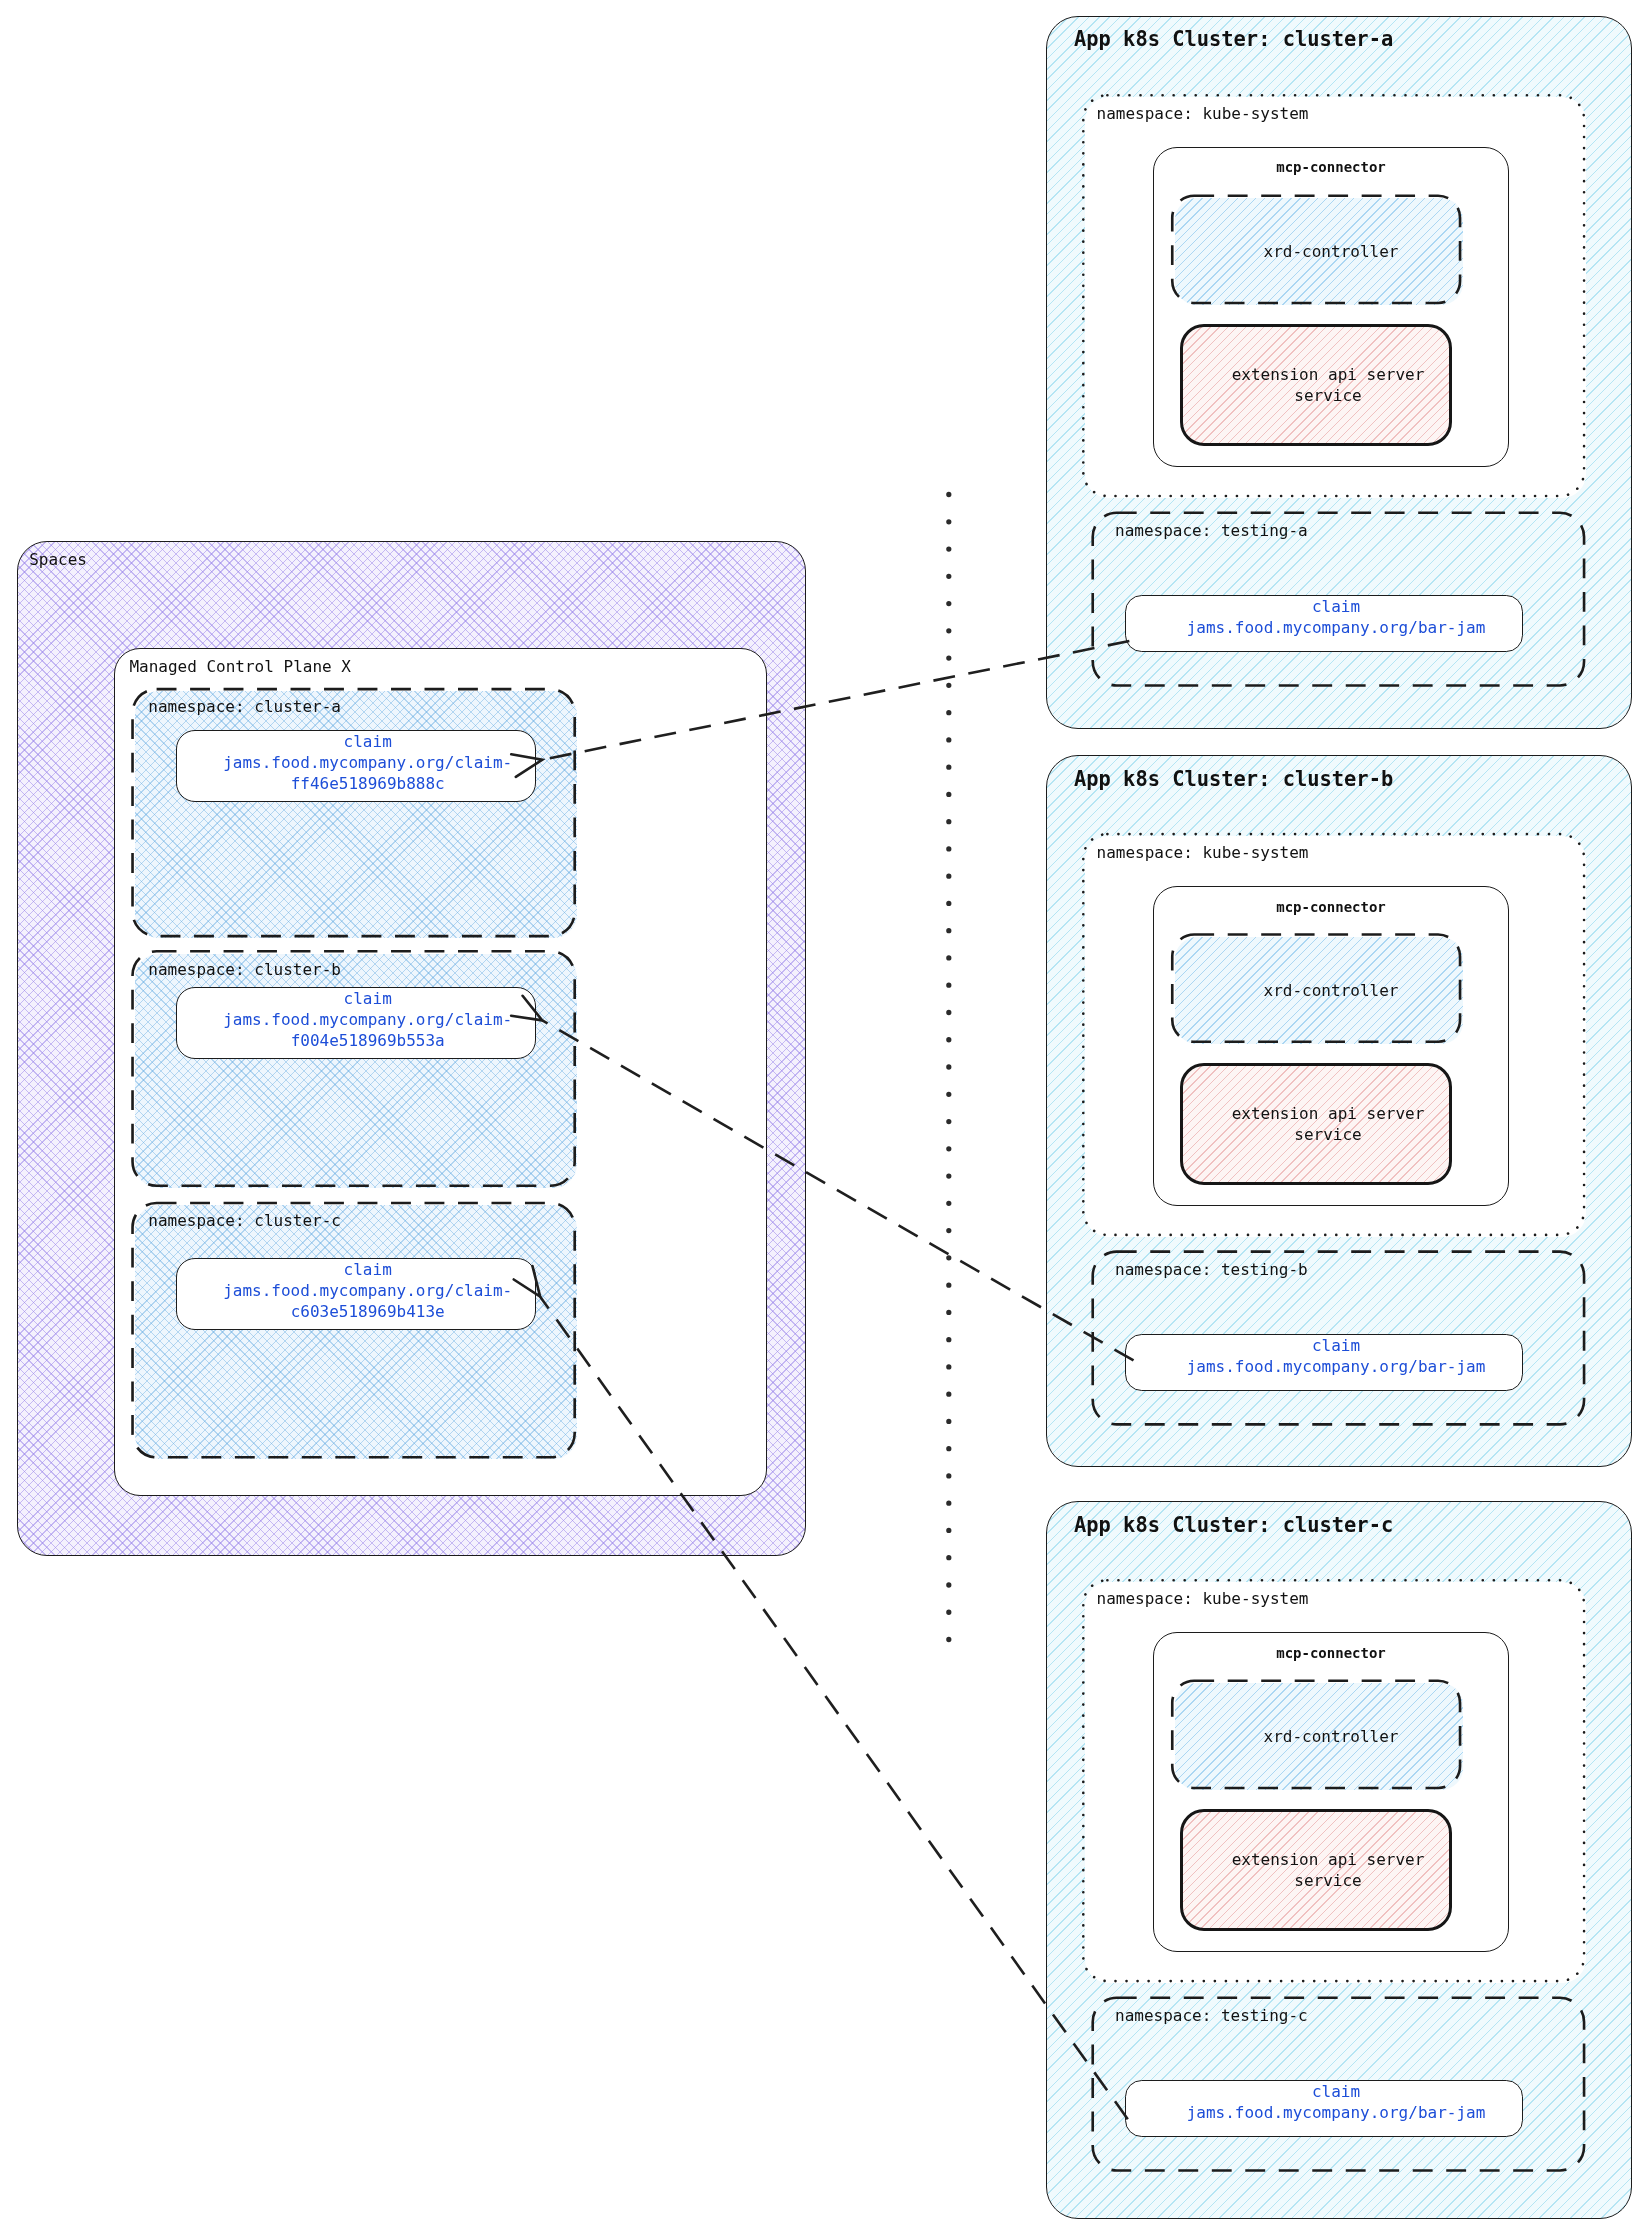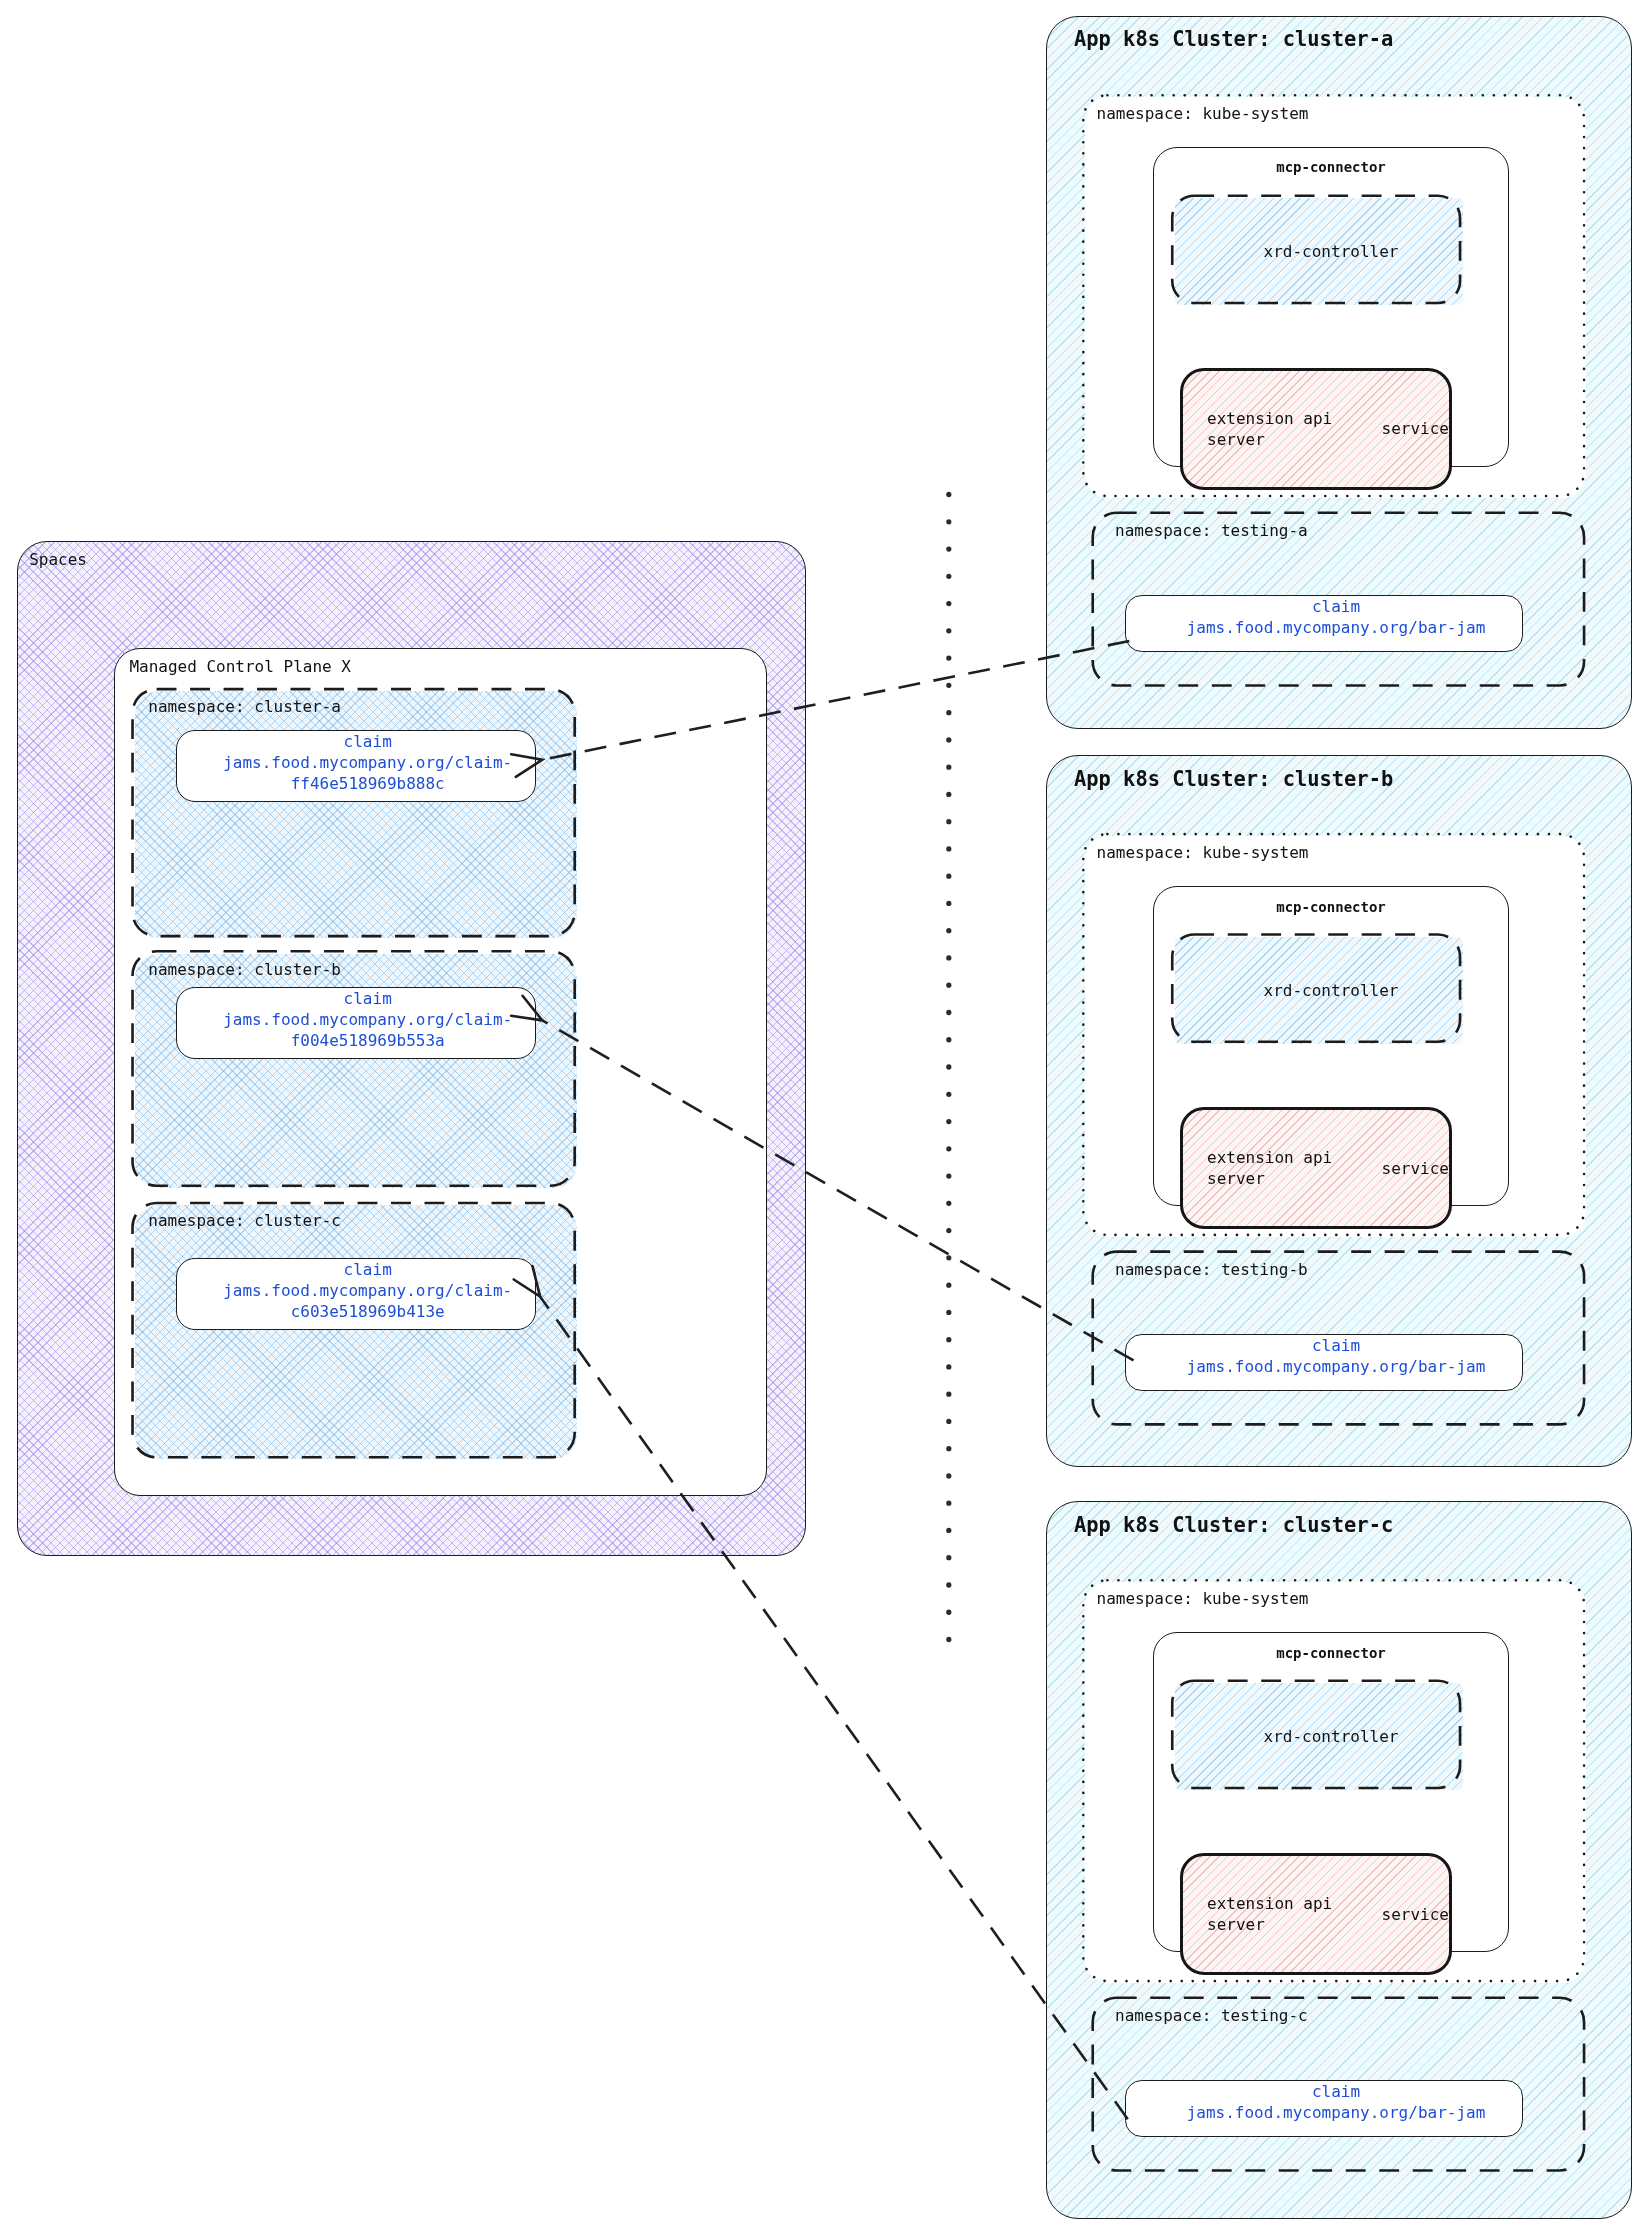--- a/index.html
+++ b/index.html
@@ -59,25 +59,25 @@
   .claim-l.b{top:33px;}
   .claim-l.c{top:53px;}
 
   
   .cluster{left:1046px;width:586px;border:1.6px solid #1c1c1c;border-radius:32px;}
   .c-title{left:27px;top:10.5px;}
   .kube{left:38px;top:80px;width:501px;height:401px;background:#fff;border-radius:24px;}
   .kube>.lbl{left:11.5px;top:7.3px;}
   .mcpc{left:68px;top:50px;width:356px;height:320px;background:#fff;border:1.6px solid #1c1c1c;border-radius:24px;}
   .mcpc-title{left:0;top:11.5px;width:100%;text-align:center;position:absolute;font-size:14px;font-weight:bold;color:#111;}
-  .xrd{left:21px;top:50px;width:288px;height:107px;border-radius:6px;
+  .xrd{left:21px;top:50px;width:288px;height:107px;border-radius:22px;
        display:flex;align-items:center;justify-content:center;font-size:16px;color:#111;}
   .ext{left:26px;top:176px;width:272px;height:122px;border:3.1px solid #161616;border-radius:24px;
-       display:flex;flex-direction:row;align-items:center;justify-content:center;
-       text-align:left;font-size:16px;line-height:21px;color:#111;margin-top:44px;}
+       display:flex;flex-direction:column;align-items:center;justify-content:center;
+       text-align:right;font-size:16px;line-height:21px;color:#111;}
   .testing{left:47px;top:497px;width:491px;height:173px;border-radius:24px;}
   .testing>.lbl{left:21px;top:7.3px;}
   .claim-r{left:31px;top:81px;width:398px;height:57px;border-radius:16.7px;}
 
   
   .overlay{position:absolute;left:0;top:0;width:1647px;height:2227px;pointer-events:none;}
   .dashrect{fill:none;stroke:#1c1c1c;stroke-width:5;stroke-dasharray:38 26;}
   .dotrect{fill:none;stroke:#1c1c1c;stroke-width:5;stroke-linecap:round;stroke-dasharray:0.1 21;}
   .conn{stroke:#1f1f1f;stroke-width:5;stroke-dasharray:42 26;fill:none;}
   .dots{stroke:#2b2b2b;stroke-width:10;stroke-linecap:round;stroke-dasharray:0.1 52;}

